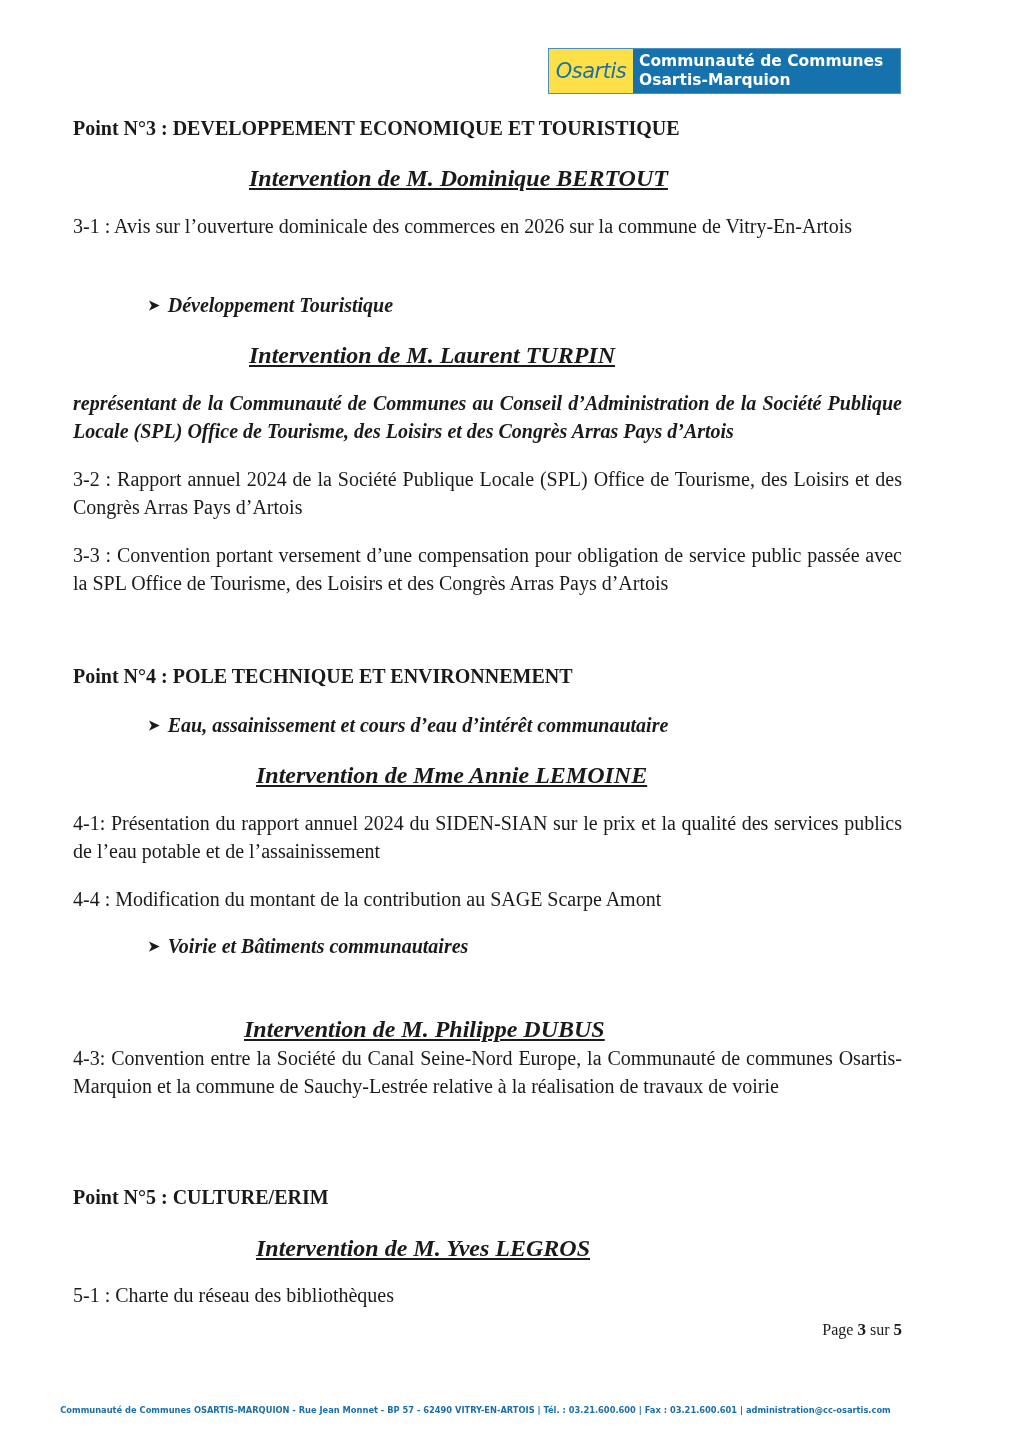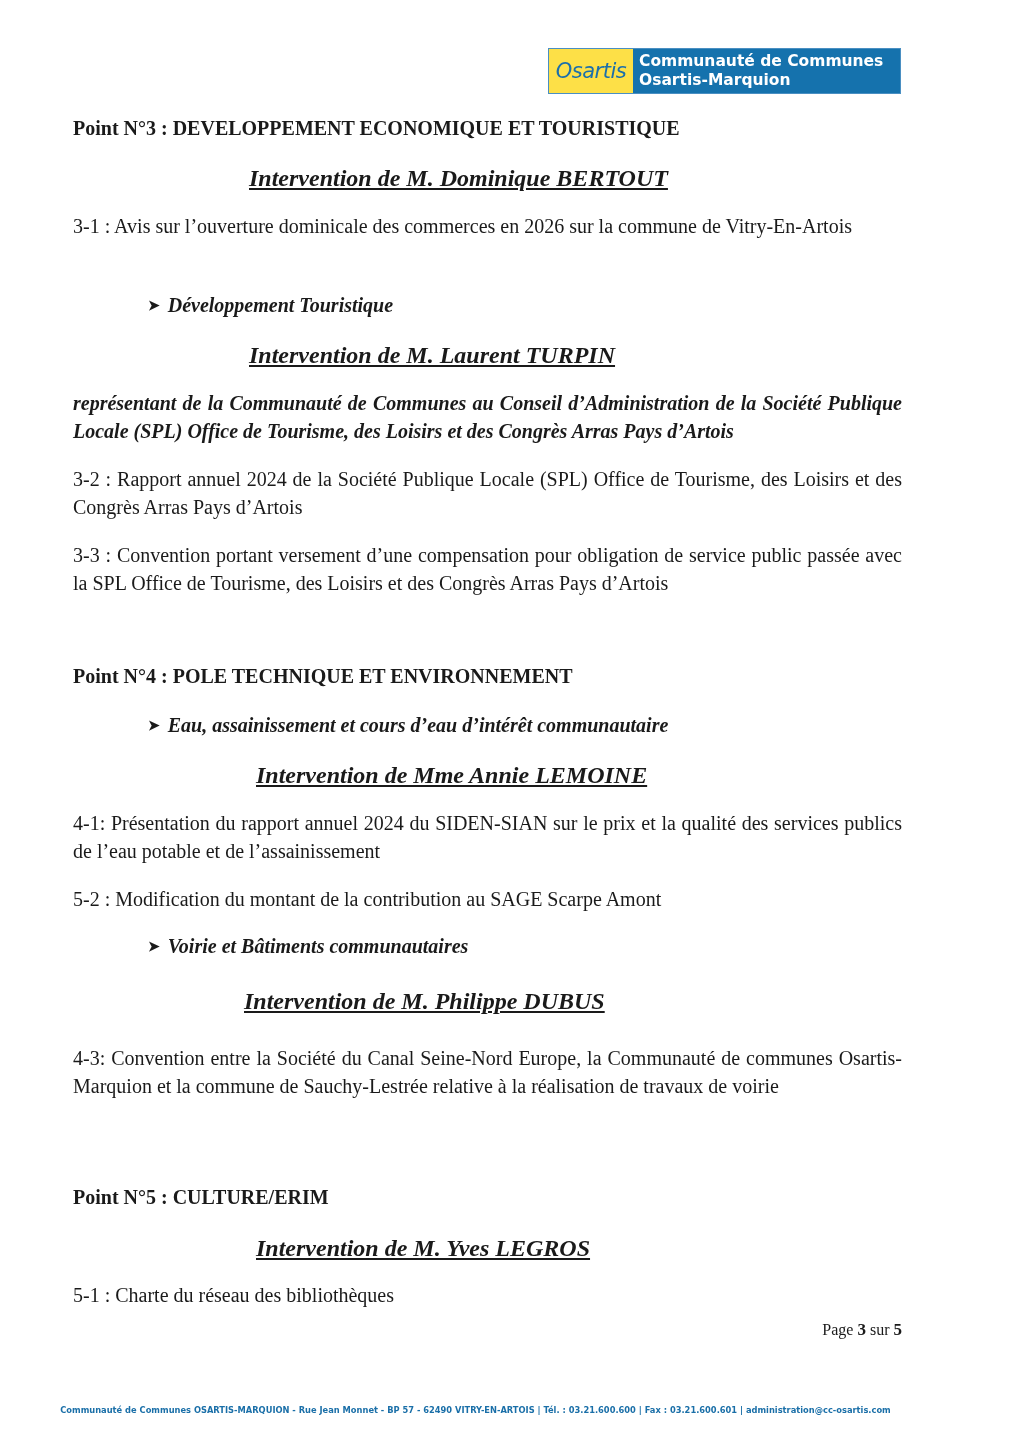--- a/index.html
+++ b/index.html
@@ -44,25 +44,25 @@
 <div class="abs p" style="top:541px;">3-3 : Convention portant versement d’une compensation pour obligation de service public passée avec la SPL Office de Tourisme, des Loisirs et des Congrès Arras Pays d’Artois</div>
 
 <div class="abs h" style="left:73px; top:665px;">
   <span class="u">Point N°4</span><span> :  POLE TECHNIQUE ET ENVIRONNEMENT</span>
 </div>
 <div class="abs sub" style="left:148px; top:714px;">
   <span class="arrow">➤</span><span>Eau, assainissement et cours d’eau d’intérêt communautaire</span>
 </div>
 <div class="abs interv" style="left:244px; top:762px;margin-left:12px;">Intervention de Mme Annie LEMOINE</div>
 <div class="abs p" style="top:809px;">4-1: Présentation du rapport annuel 2024 du SIDEN-SIAN sur le prix et la qualité des services publics de l’eau potable et de l’assainissement</div>
-<div class="abs p" style="top:885px;">5-2 : Modification du montant de la contribution au SAGE Scarpe Amont</div>
+<div class="abs p" style="top:885px;">4-4 : Modification du montant de la contribution au SAGE Scarpe Amont</div>
 <div class="abs sub" style="left:148px; top:935px;">
   <span class="arrow">➤</span><span>Voirie et Bâtiments communautaires</span>
 </div>
-<div class="abs interv" style="left:244px; top:988px;text-decoration:underline;">Intervention de M. Philippe DUBUS</div>
+<div class="abs interv" style="left:244px; top:1016px;text-decoration:underline;">Intervention de M. Philippe DUBUS</div>
 <div class="abs p" style="top:1044px;">4-3: Convention entre la Société du Canal Seine-Nord Europe, la Communauté de communes Osartis-Marquion  et la commune de Sauchy-Lestrée relative à la réalisation de travaux de voirie</div>
 
 <div class="abs h" style="left:73px; top:1186px;">
   <span class="u">Point N°5</span><span> : CULTURE/ERIM</span>
 </div>
 <div class="abs interv" style="left:256px; top:1235px;">Intervention de M. Yves LEGROS</div>
 <div class="abs p" style="top:1281px;">5-1 :  Charte du réseau des bibliothèques</div>
 
 <div class="abs page">
   <span>Page </span><b>3</b><span> sur </span><b>5</b>

